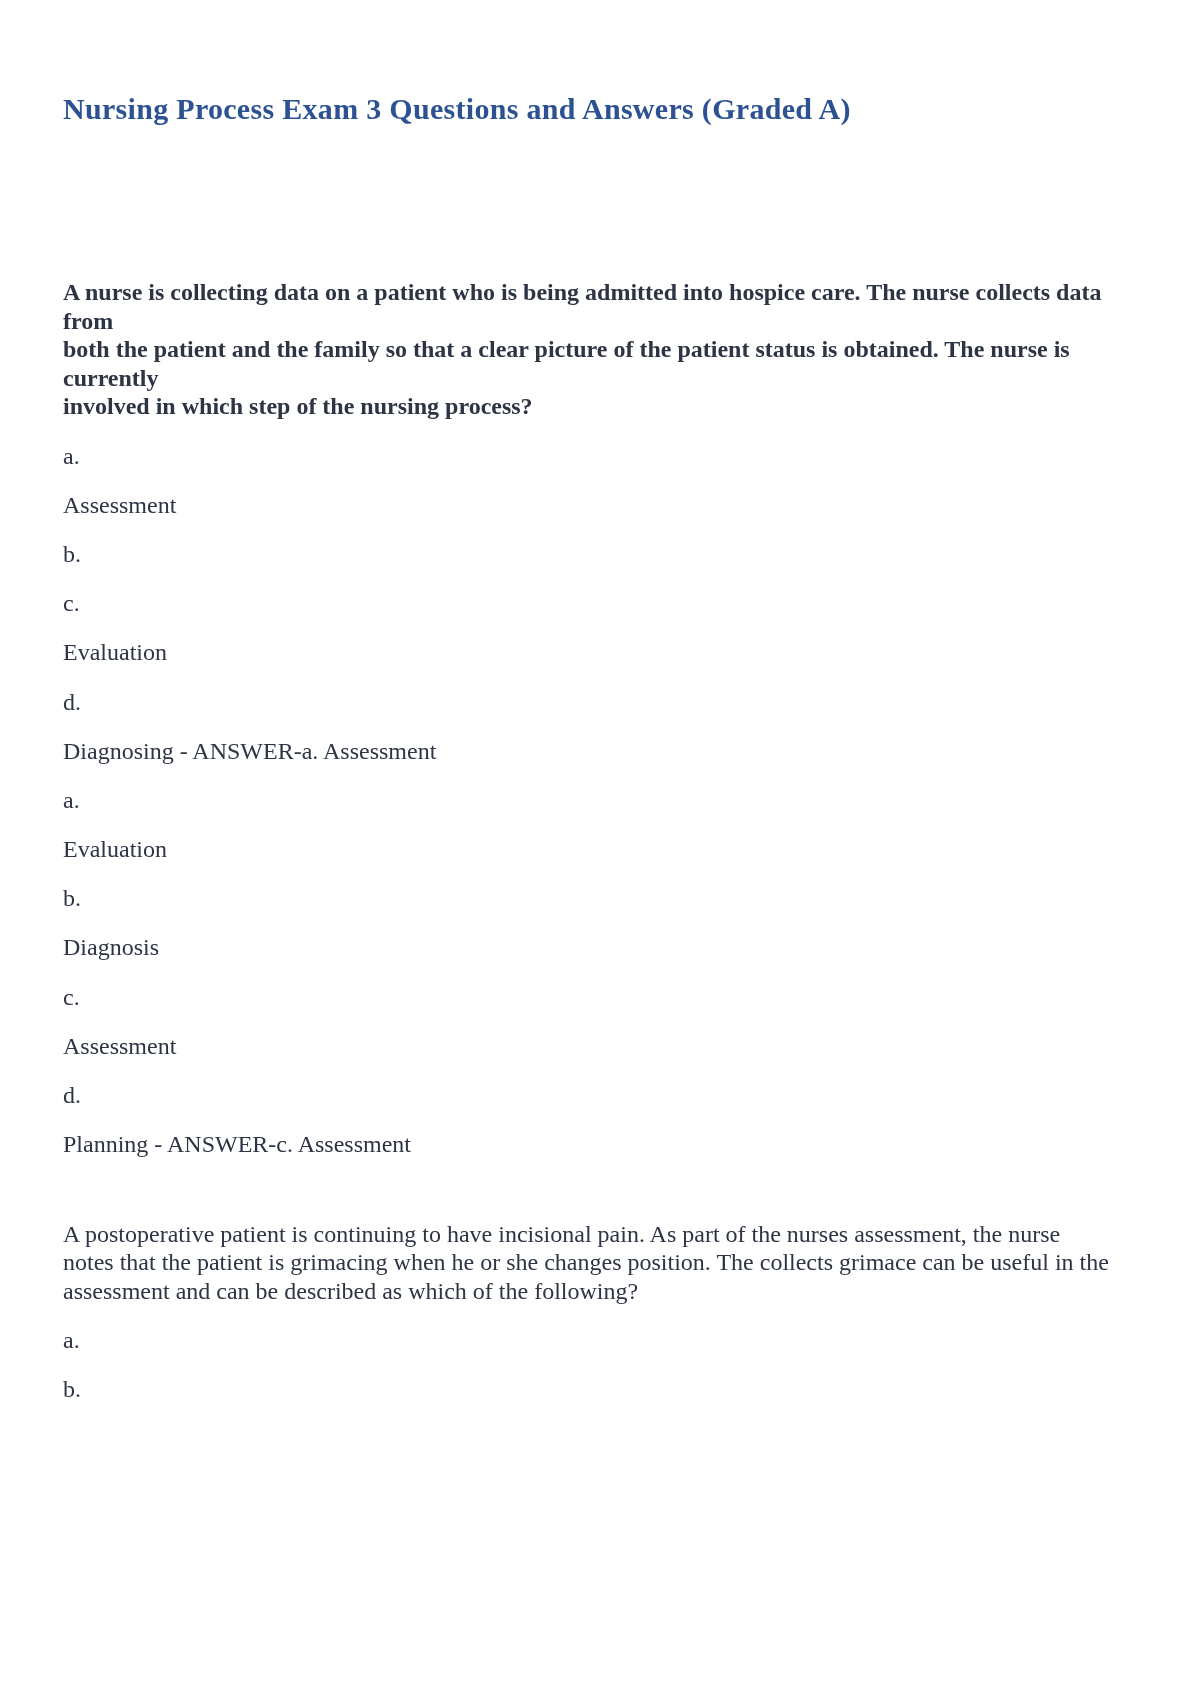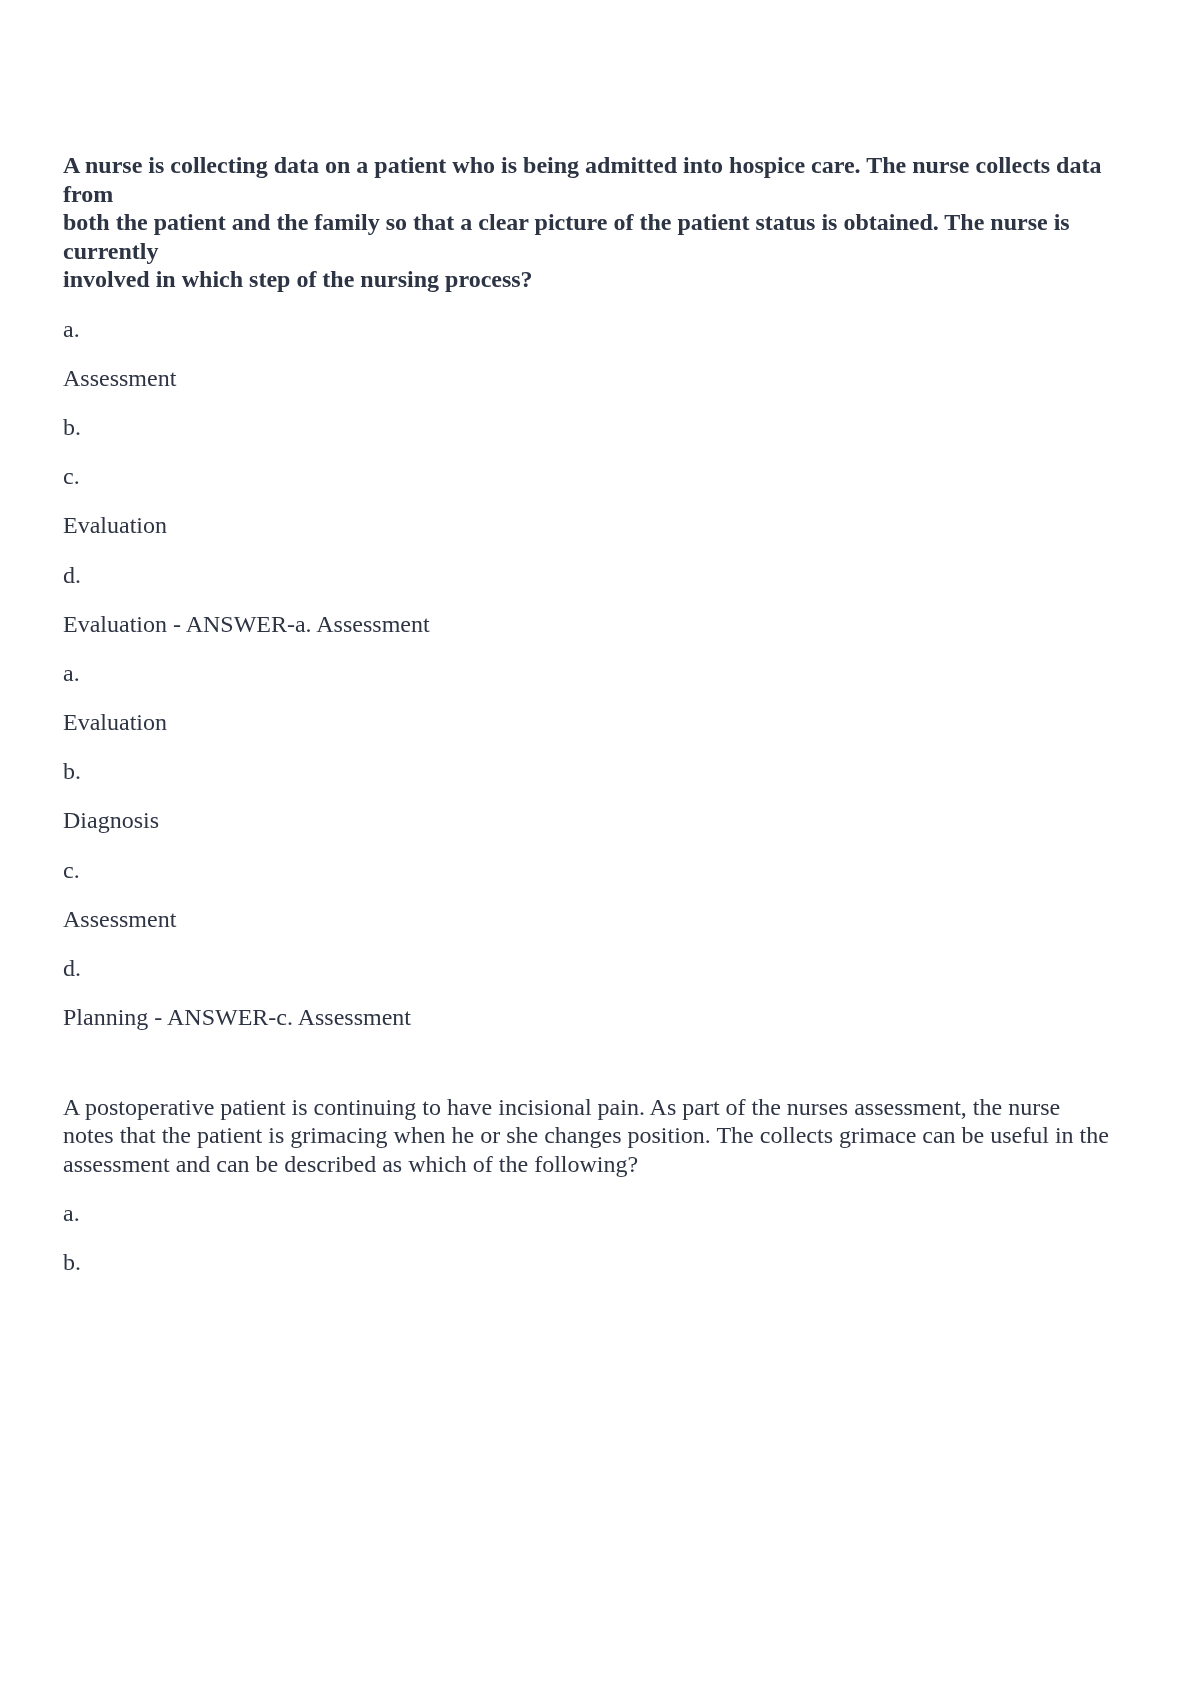--- a/index.html
+++ b/index.html
@@ -47,31 +47,32 @@
     font-size: 24px;
     line-height: 28.6px;
   }
 </style>
 </head>
 <body>
 
 <div class="page">
   <div class="content">
 
+    <h1 class="doc-title">Nursing Process Exam 3 Questions and Answers (Graded A)</h1>
 
     <p class="q-text q-first">A nurse is collecting data on a patient who is being admitted into hospice care. The nurse collects data from
 both the patient and the family so that a clear picture of the patient status is obtained. The nurse is currently
 involved in which step of the nursing process?</p>
     <p class="opt">a.</p>
     <p class="opt">Assessment</p>
     <p class="opt">b.</p>
     <p class="opt">c.</p>
     <p class="opt">Evaluation</p>
     <p class="opt">d.</p>
-    <p class="opt">Evaluation - ANSWER-a. Assessment</p>
+    <p class="opt">Diagnosing - ANSWER-a. Assessment</p>
 
     <p class="opt">a.</p>
     <p class="opt">Evaluation</p>
     <p class="opt">b.</p>
     <p class="opt">Diagnosis</p>
     <p class="opt">c.</p>
     <p class="opt">Assessment</p>
     <p class="opt">d.</p>
     <p class="opt">Planning - ANSWER-c. Assessment</p>
 

